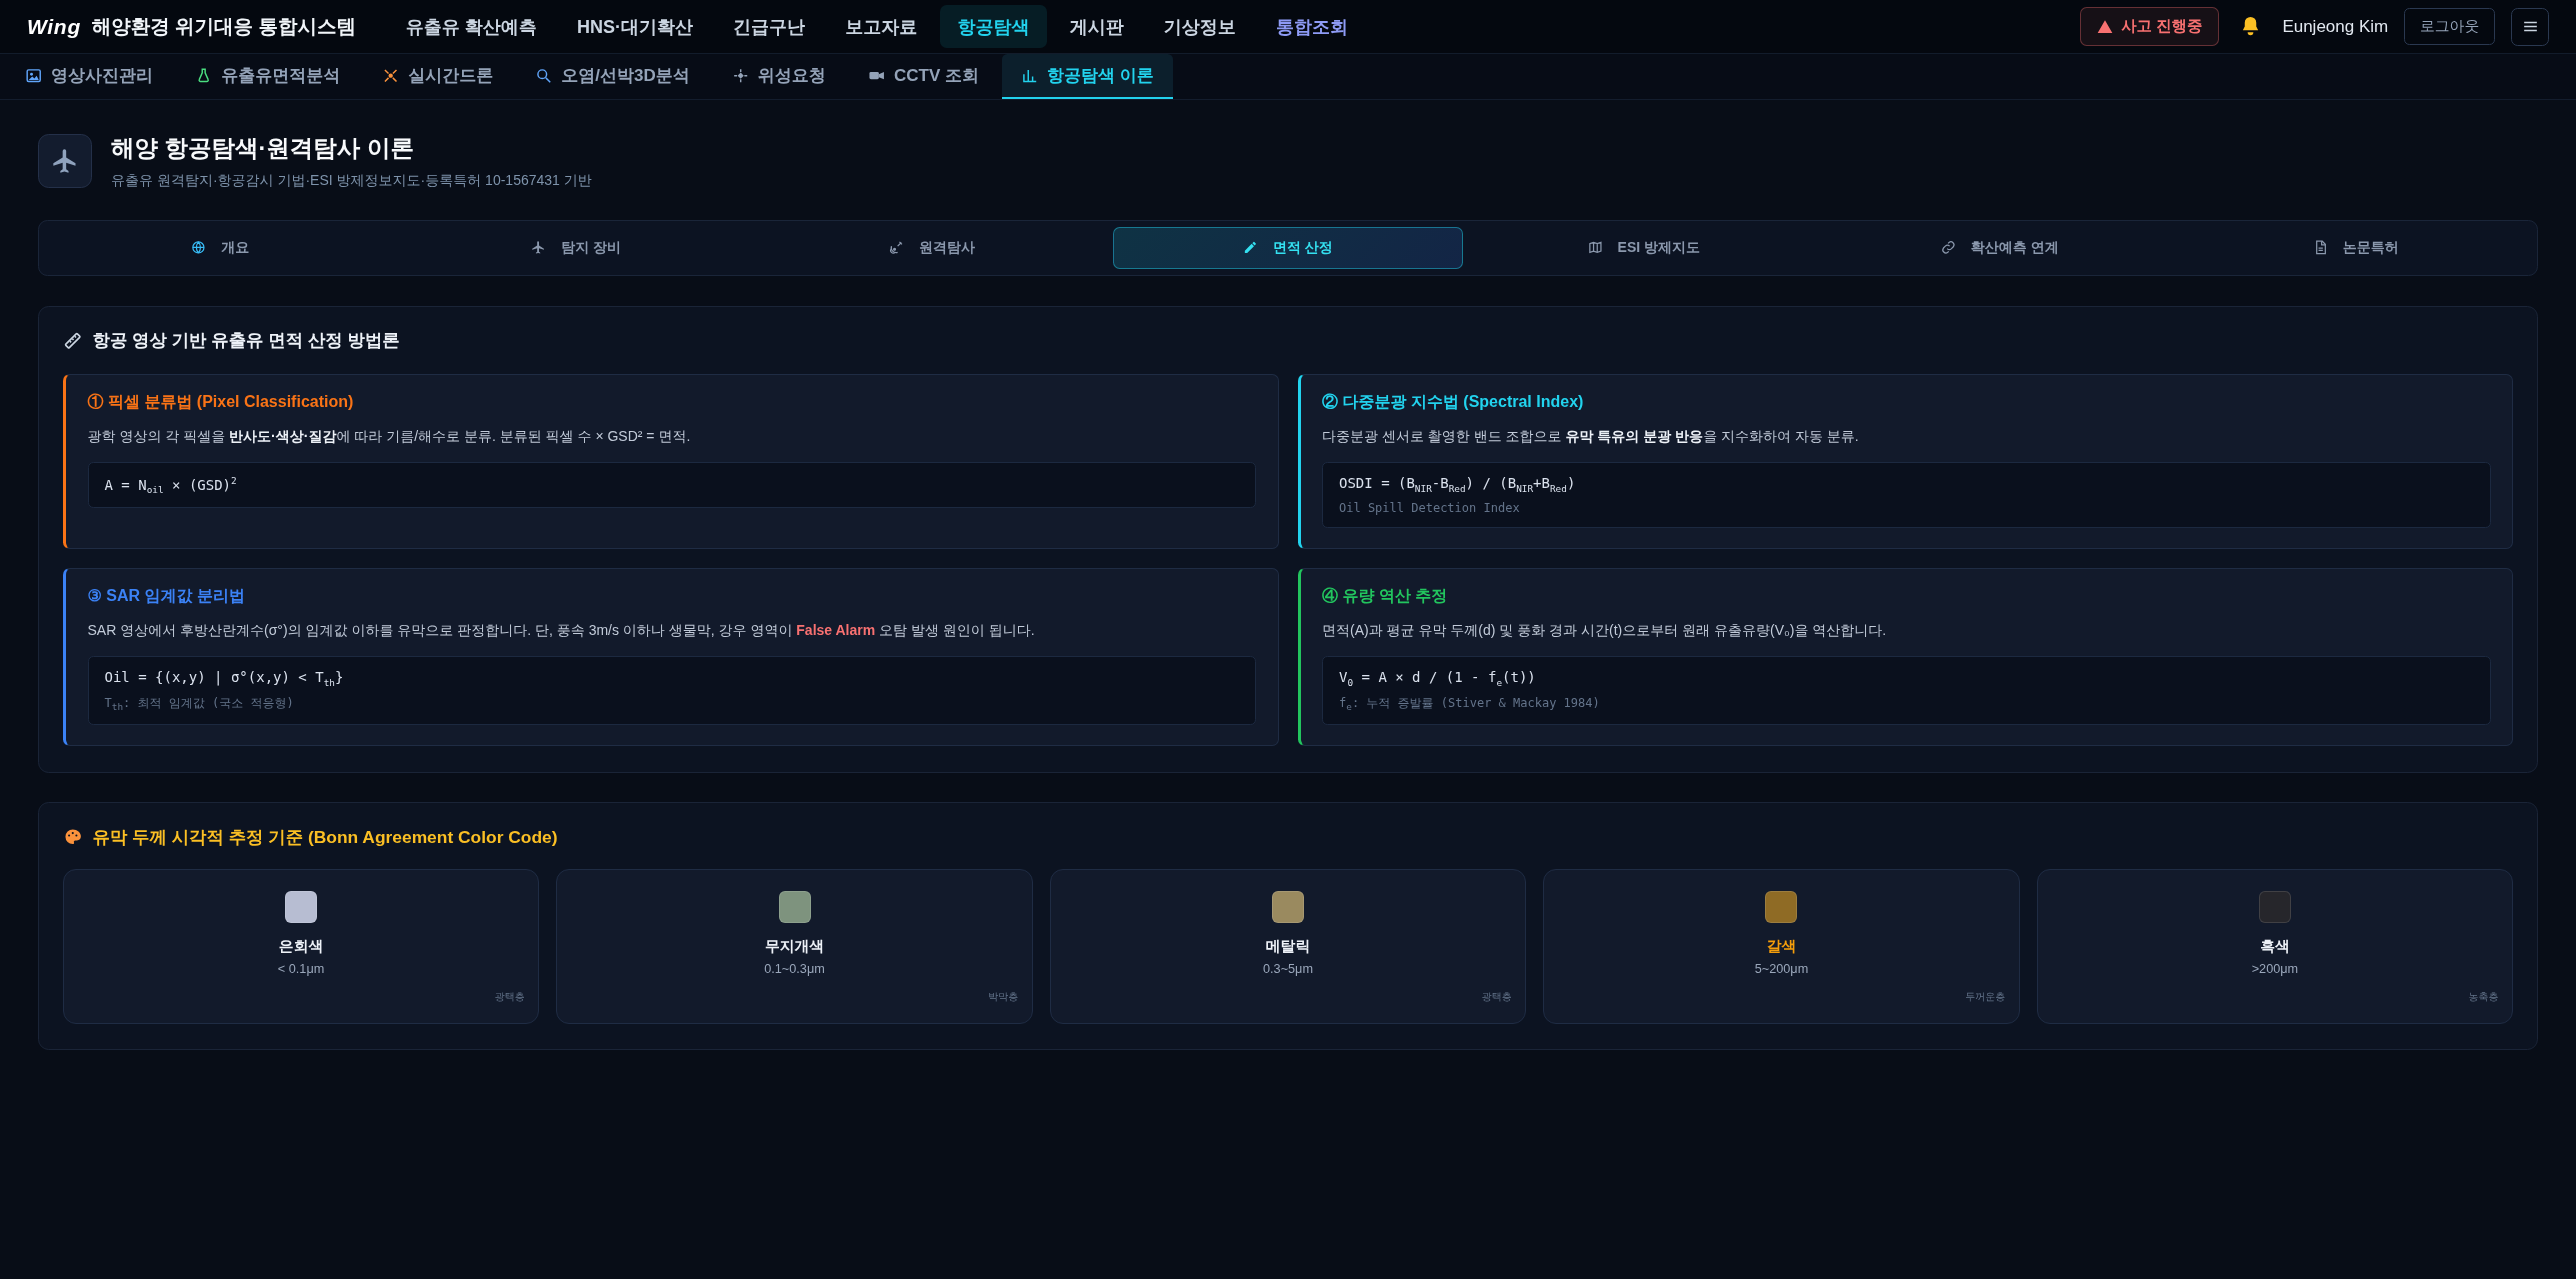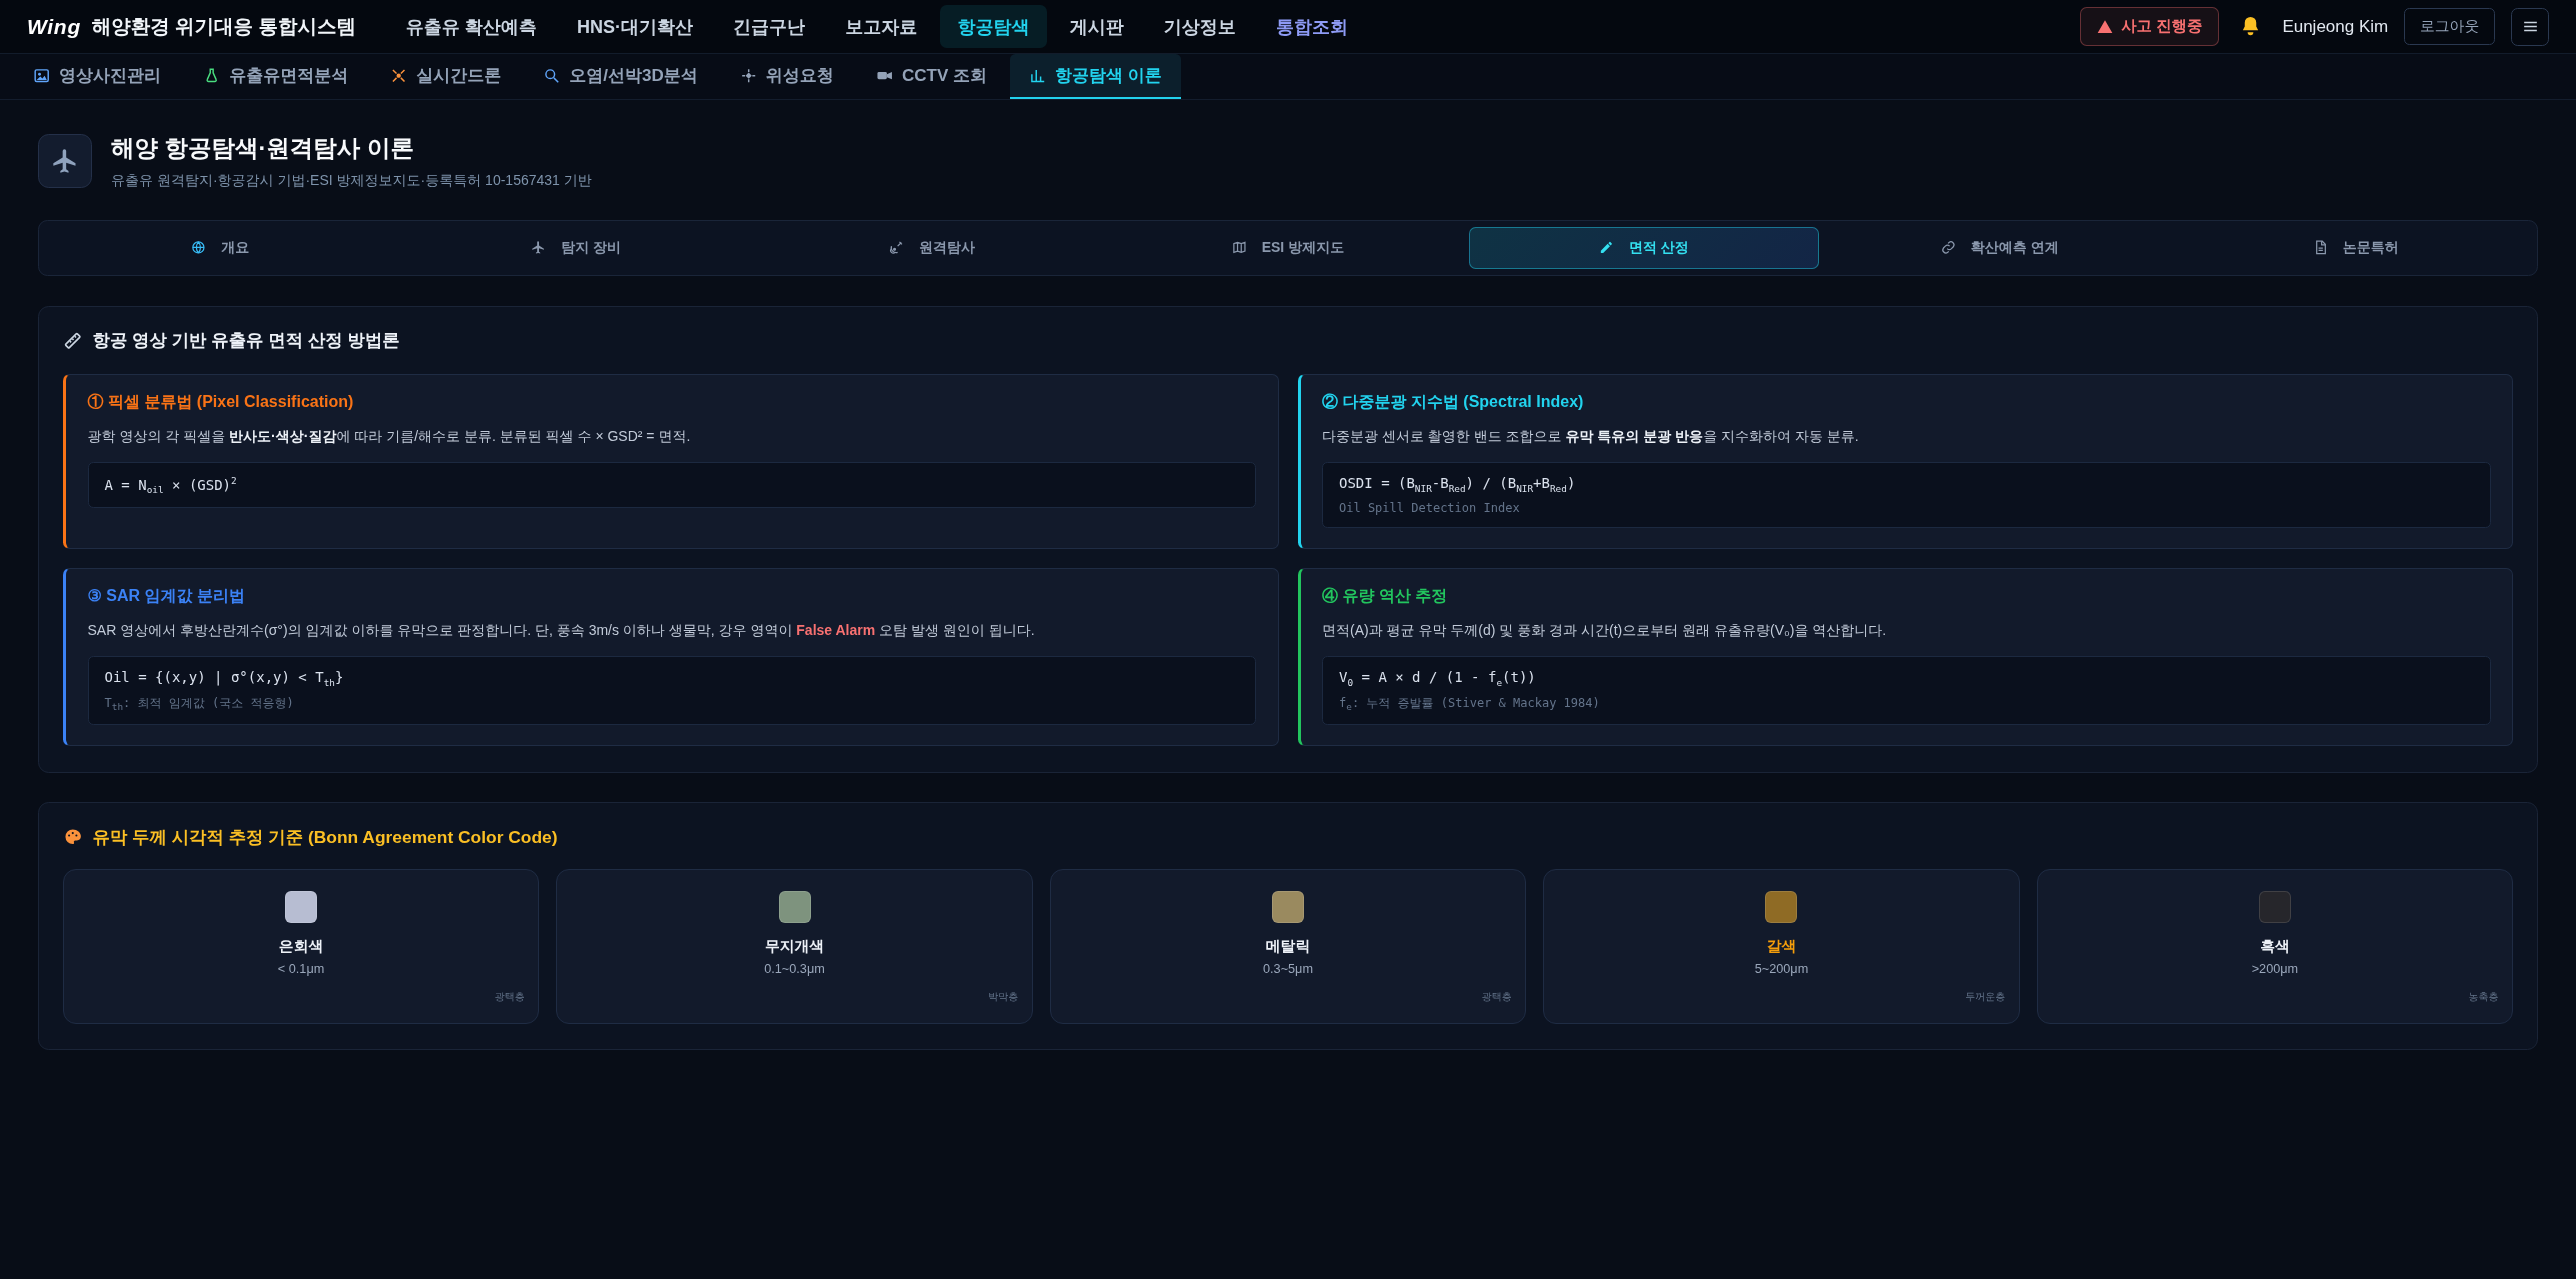--- a/index.html
+++ b/index.html
@@ -41,21 +41,21 @@
     border-radius:5.4px; padding:8px 14.8px; cursor:pointer; font-family:inherit; white-space:nowrap;
   }
   .burger {
     width:38px; height:38px; border:0.7px solid #2a3850; border-radius:6.7px;
     display:flex; align-items:center; justify-content:center; color:#cbd5e1; cursor:pointer;
   }
   .burger svg { width:19px; height:19px; }
 
   
   .subnav {
-    display:flex; align-items:stretch; gap:4px; padding:0 14px;
+    display:flex; align-items:stretch; gap:4px; padding:0 6px;
     background:#070c16; border-bottom:0.7px solid #131d2d; height:46px;
   }
   .sub-item {
     display:flex; align-items:center; gap:8.7px; padding:0 19px;
     font-size:17px; font-weight:600; color:#94a3b8;
     border-bottom:2.7px solid transparent; cursor:pointer; white-space:nowrap;
   }
   .sub-item .ic { width:17.4px; height:17.4px; }
   .sub-item.active { color:#22d3ee; background:#0c1f2c; border-bottom-color:#22d3ee; border-radius:5.4px 5.4px 0 0; }
 
@@ -274,35 +274,35 @@
         <span class="ic">
           <svg viewBox="0 0 24 24" width="14.8" height="14.8" fill="none" stroke="currentColor" stroke-width="2">
               <path d="M4 10a8 8 0 0 0 10 10"></path>
               <path d="M4 14a4 4 0 0 0 6 6"></path>
               <circle cx="9" cy="15" r="1.5" fill="currentColor"></circle>
               <path d="M14 10l6-6M17 3l4 4"></path>
             </svg>
         </span>
         <span>원격탐사</span>
       </div>
+      <div class="pill active">
+        <span class="ic">
+          <svg viewBox="0 0 24 24" width="14.8" height="14.8" fill="currentColor">
+              <path d="M3 17.25V21h3.75L17.8 9.94l-3.75-3.75L3 17.25zM20.7 7a1 1 0 0 0 0-1.4l-2.3-2.3a1 1 0 0 0-1.4 0l-1.8 1.8 3.75 3.75L20.7 7z"></path>
+            </svg>
+        </span>
+        <span>면적 산정</span>
+      </div>
       <div class="pill">
         <span class="ic">
           <svg viewBox="0 0 24 24" width="14.8" height="14.8" fill="none" stroke="currentColor" stroke-width="2">
               <path d="M3 6l6-2 6 2 6-2v14l-6 2-6-2-6 2V6zM9 4v14M15 6v14"></path>
             </svg>
         </span>
         <span>ESI 방제지도</span>
-      </div>
-      <div class="pill active">
-        <span class="ic">
-          <svg viewBox="0 0 24 24" width="14.8" height="14.8" fill="currentColor">
-              <path d="M3 17.25V21h3.75L17.8 9.94l-3.75-3.75L3 17.25zM20.7 7a1 1 0 0 0 0-1.4l-2.3-2.3a1 1 0 0 0-1.4 0l-1.8 1.8 3.75 3.75L20.7 7z"></path>
-            </svg>
-        </span>
-        <span>면적 산정</span>
       </div>
       <div class="pill">
         <span class="ic">
           <svg viewBox="0 0 24 24" width="14.8" height="14.8" fill="none" stroke="currentColor" stroke-width="2">
               <path d="M10 14a5 5 0 0 0 7 0l3-3a5 5 0 0 0-7-7l-1.5 1.5"></path>
               <path d="M14 10a5 5 0 0 0-7 0l-3 3a5 5 0 0 0 7 7l1.5-1.5"></path>
             </svg>
         </span>
         <span>확산예측 연계</span>
       </div>

